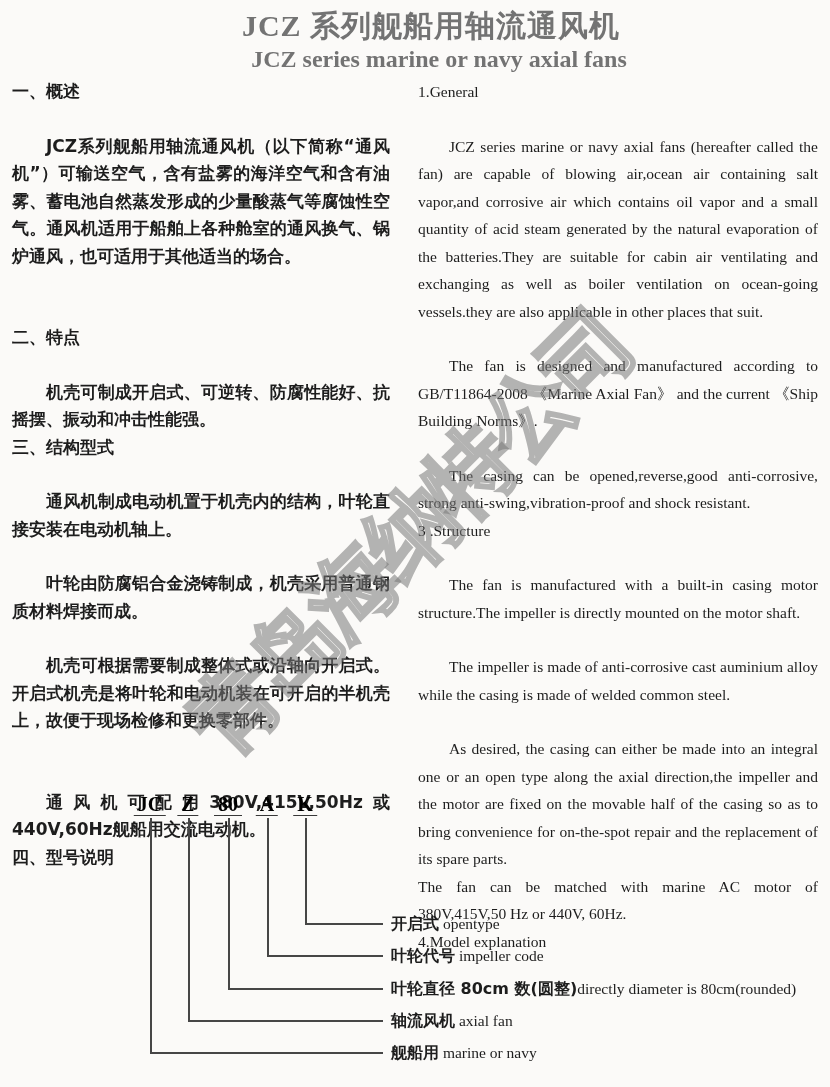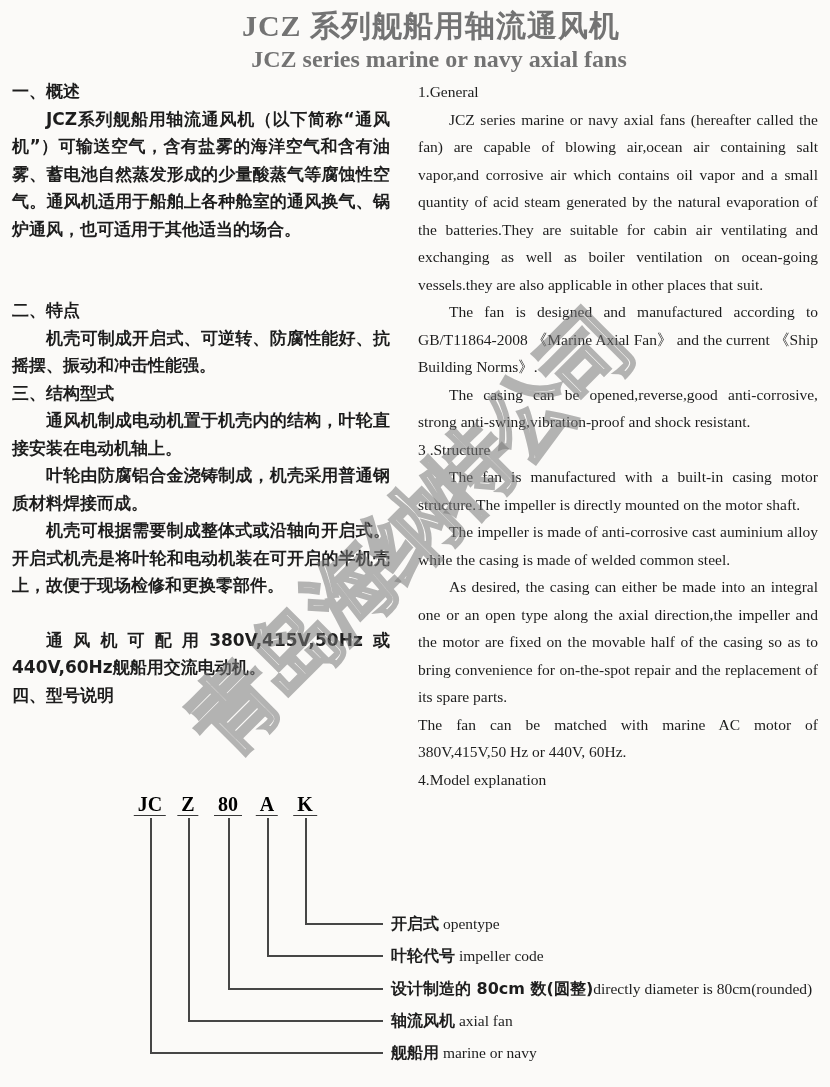--- a/index.html
+++ b/index.html
@@ -26,21 +26,21 @@
     font-family:"DejaVu Sans", sans-serif; font-weight:bold;
     font-size:17px; line-height:27.5px;
   }
   .col-right {
     width:400px;
     font-family:"Liberation Serif", serif;
     font-size:15.5px; line-height:27.5px;
   }
   .block-heading { font-weight:bold; }
   .col-right .block-heading { font-weight:normal; }
-  .block-para.indent { text-indent:2em; }
+  .block-para.indent { text-indent:2em;margin-top:27px; }
   .gap-large { height:54px; }
   .gap-small { height:27px; }
   
   .watermark {
     position:absolute; left:410px; top:533px; z-index:3;
     transform:translate(-50%,-50%) rotate(-45deg);
     white-space:nowrap; pointer-events:none;
     font-family:"DejaVu Sans", sans-serif; font-weight:bold;
     font-size:88px; letter-spacing:-5px;
     color:rgba(135,135,135,0.38);
@@ -107,21 +107,21 @@
       <div class="d-vline" style="left: 150px; top: 818px; height: 234px;"></div>
       <div class="d-hline" style="left: 150px; top: 1052px; width: 233px;"></div>
       <div class="d-label" style="top: 1040px;"><span class="zh">舰船用</span><span class="en"> marine or navy</span></div>
       <span class="d-symbol" style="left: 188px;">Z</span>
       <div class="d-vline" style="left: 188px; top: 818px; height: 202px;"></div>
       <div class="d-hline" style="left: 188px; top: 1020px; width: 195px;"></div>
       <div class="d-label" style="top: 1008px;"><span class="zh">轴流风机</span><span class="en"> axial fan</span></div>
       <span class="d-symbol" style="left: 228px;">80</span>
       <div class="d-vline" style="left: 228px; top: 818px; height: 170px;"></div>
       <div class="d-hline" style="left: 228px; top: 988px; width: 155px;"></div>
-      <div class="d-label" style="top: 976px;"><span class="zh">设计制造的 80cm 数(圆整)</span><span class="en">directly diameter is 80cm(rounded)</span></div>
+      <div class="d-label" style="top: 976px;"><span class="zh">叶轮直径 80cm 数(圆整)</span><span class="en">directly diameter is 80cm(rounded)</span></div>
       <span class="d-symbol" style="left: 267px;">A</span>
       <div class="d-vline" style="left: 267px; top: 818px; height: 137px;"></div>
       <div class="d-hline" style="left: 267px; top: 955px; width: 116px;"></div>
       <div class="d-label" style="top: 943px;"><span class="zh">叶轮代号</span><span class="en"> impeller code</span></div>
       <span class="d-symbol" style="left: 305px;">K</span>
       <div class="d-vline" style="left: 305px; top: 818px; height: 105px;"></div>
       <div class="d-hline" style="left: 305px; top: 923px; width: 78px;"></div>
       <div class="d-label" style="top: 911px;"><span class="zh">开启式</span><span class="en"> opentype</span></div>
     </div>
 

